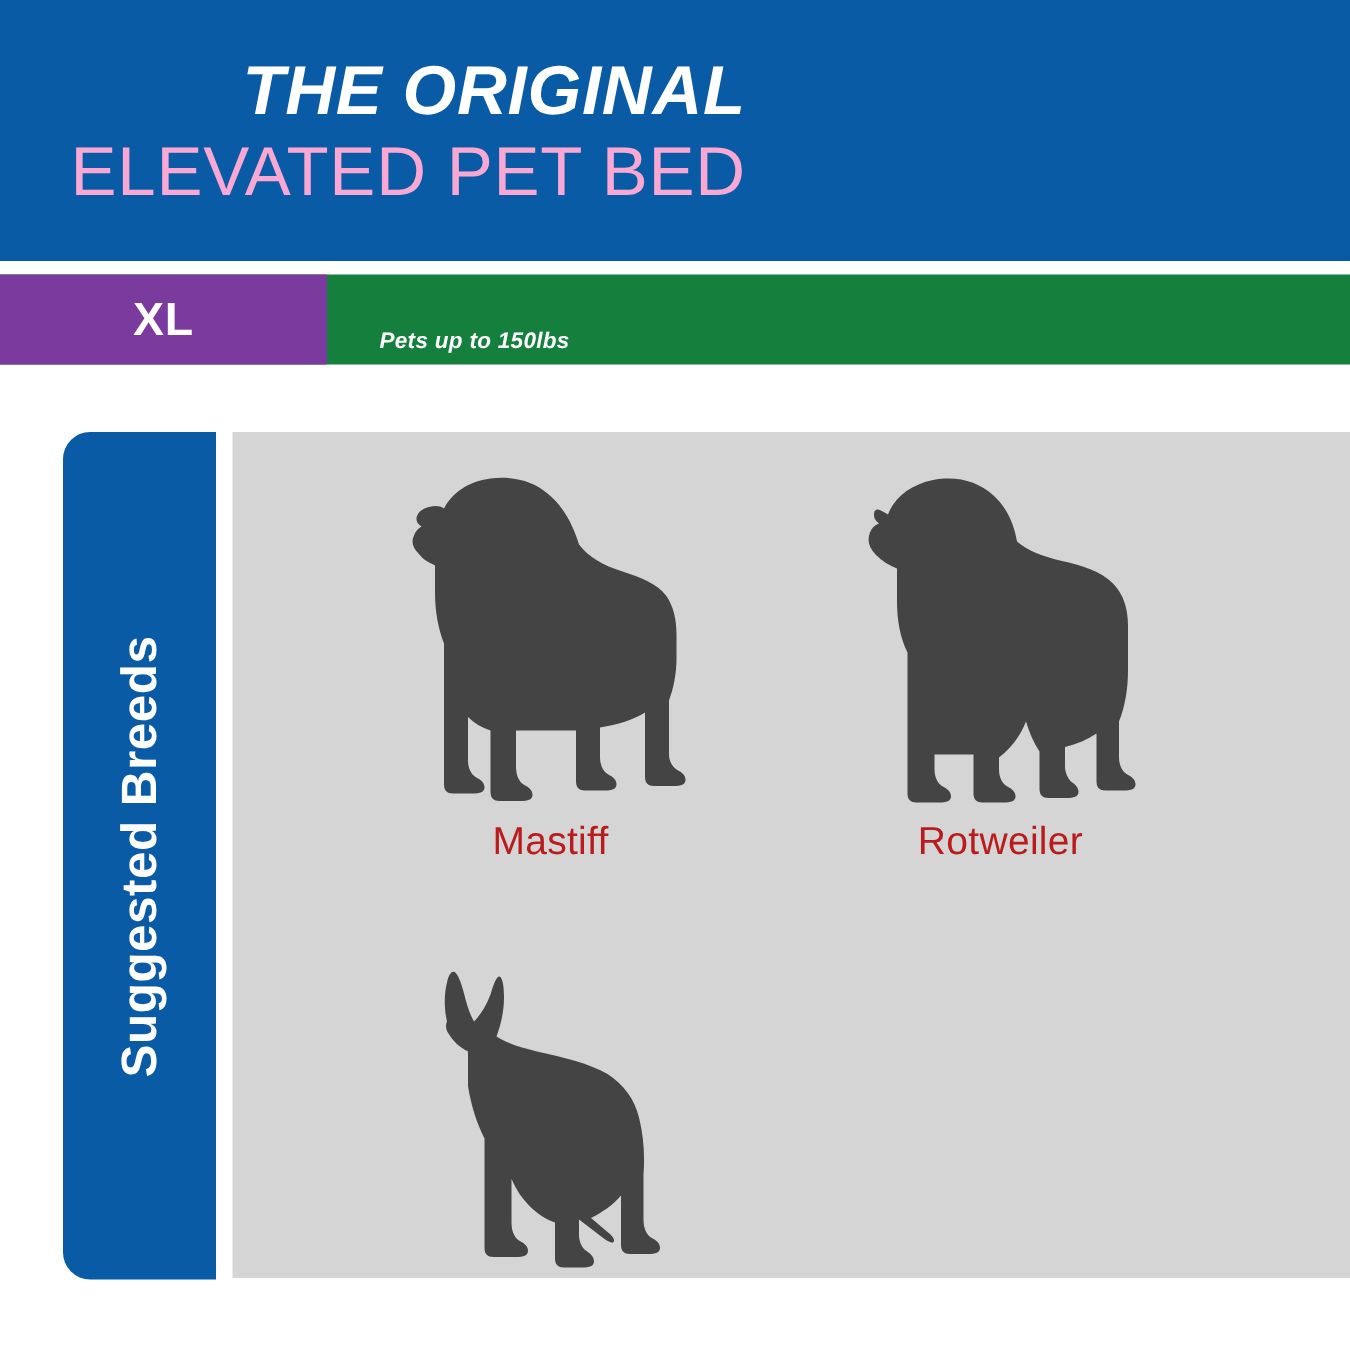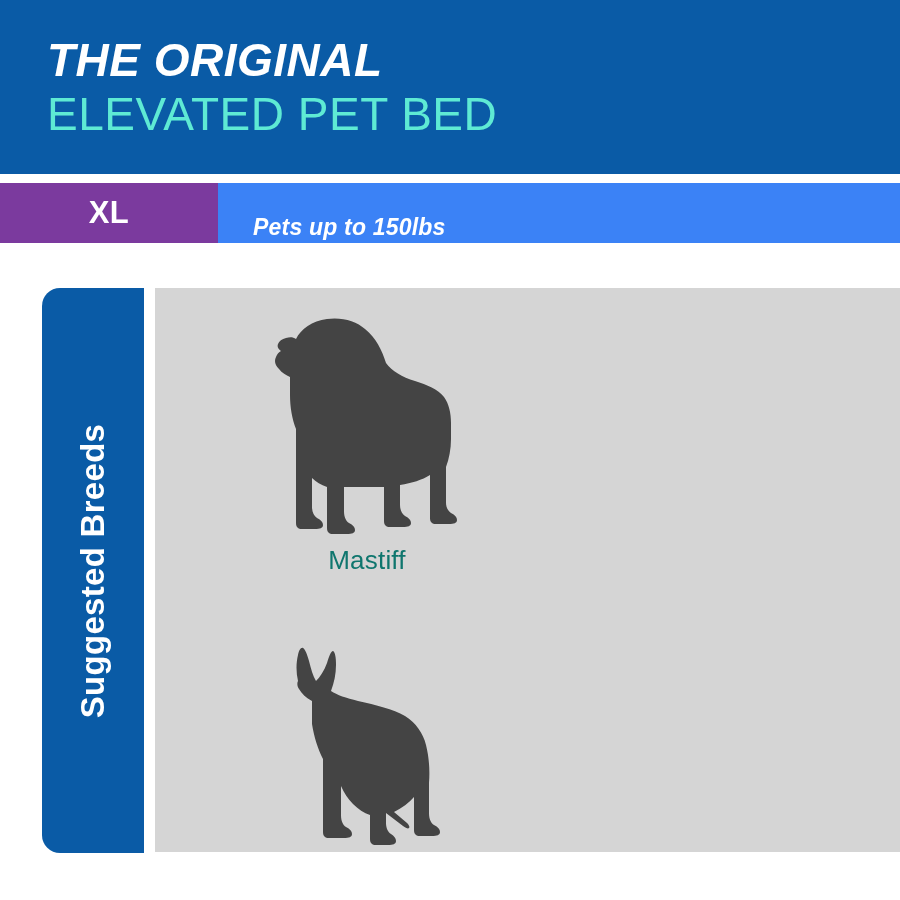--- a/index.html
+++ b/index.html
@@ -39,41 +39,42 @@
   }
   .title-line1 {
     display: block;
     color: #ffffff;
     font-size: 46px;
     font-weight: bold;
     font-style: italic;
     letter-spacing: 0.5px;
     line-height: 1.05;
     white-space: nowrap;
+    text-align: right;
   }
   .title-line2 {
     display: block;
-    color: #5eead4;
+    color: #f9a8d4;
     font-size: 46px;
     font-weight: normal;
     font-style: normal;
     letter-spacing: 0.5px;
     line-height: 1.15;
     margin-top: 4px;
     white-space: nowrap;
   }
 
   
   .size-band {
     position: absolute;
     left: 0;
     top: 183px;
     width: 900px;
     height: 60px;
-    background: #3b82f6;
+    background: #15803d;
   }
   .size-chip {
     position: absolute;
     left: 0;
     top: 0;
     width: 218px;
     height: 60px;
     background: #7b3a9e;
     display: flex;
     align-items: center;
@@ -88,21 +89,21 @@
   .size-desc {
     position: absolute;
     left: 253px;
     top: 0;
     height: 60px;
     display: flex;
     align-items: center;
   }
   .size-desc-label {
     color: #ffffff;
-    font-size: 23px;
+    font-size: 15px;
     font-weight: bold;
     font-style: italic;
     letter-spacing: 0.2px;
     white-space: nowrap;
     margin-top: 28px;
   }
 
   
   .breeds-tab {
     position: absolute;
@@ -159,21 +160,21 @@
     width: 100%;
     display: flex;
     align-items: flex-end;
     justify-content: center;
     flex: 1 1 auto;
   }
   .breed-figure svg {
     display: block;
   }
   .breed-name {
-    color: #0f766e;
+    color: #b91c1c;
     font-size: 26px;
     font-weight: normal;
     letter-spacing: 0.2px;
     margin-top: 6px;
     white-space: nowrap;
   }
 </style>
 </head>
 <body>
 
@@ -253,20 +254,77 @@
               C25,47 27,45 29,44
               C26,42 25,40 26,37
               C27,34 30,32 34,31
               C38,30 41,30 44,32 Z
             "></path>
           </svg>
         </div>
         <div class="breed-name">Mastiff</div>
       </div>
 
+      <div class="breed-cell cell-r0 cell-c1">
+        <div class="breed-figure">
+          <svg width="230" height="232" viewBox="0 0 230 232" aria-hidden="true">
+            <path fill="#444444" d="
+              M40,36
+              C44,25 55,16 70,13
+              C86,10 100,14 110,23
+              C119,31 124,42 126,54
+              C133,60 143,64 156,67
+              C170,70 182,74 190,82
+              C197,89 200,99 200,110
+              L200,140
+              C200,152 198,164 194,174
+              L194,198
+              C194,203 196,207 199,209
+              C203,211 205,213 205,216
+              C205,219 202,220 197,220
+              L185,220
+              C181,220 179,218 179,214
+              L179,182
+              C173,186 166,189 158,191
+              L158,204
+              C158,208 160,212 162,214
+              C165,216 167,218 167,221
+              C167,224 164,225 159,225
+              L147,225
+              C143,225 141,223 141,219
+              L141,194
+              C137,188 134,181 132,174
+              C128,184 122,192 114,198
+              L114,206
+              C114,211 116,215 119,217
+              C123,219 125,221 125,224
+              C125,227 122,228 117,228
+              L103,228
+              C99,228 97,226 97,222
+              L97,196
+              L71,196
+              L71,206
+              C71,211 73,215 76,217
+              C80,219 82,221 82,224
+              C82,227 79,228 74,228
+              L59,228
+              C55,228 53,226 53,222
+              L53,128
+              C48,118 46,106 46,94
+              L46,72
+              C41,70 36,67 32,63
+              C27,58 26,53 28,48
+              C29,45 31,43 34,42
+              C31,40 30,37 31,34
+              C33,31 36,34 40,36 Z
+            "></path>
+          </svg>
+        </div>
+        <div class="breed-name">Rotweiler</div>
+      </div>
 
       <div class="breed-cell cell-r1 cell-c0">
         <div class="breed-figure">
           <svg width="230" height="215" viewBox="0 0 230 215" aria-hidden="true">
             <path fill="#444444" d="
               M46,44
               C44,35 44,26 46,18
               C47,13 49,10 51,11
               C53,12 55,17 57,24
               C59,32 61,39 64,44

